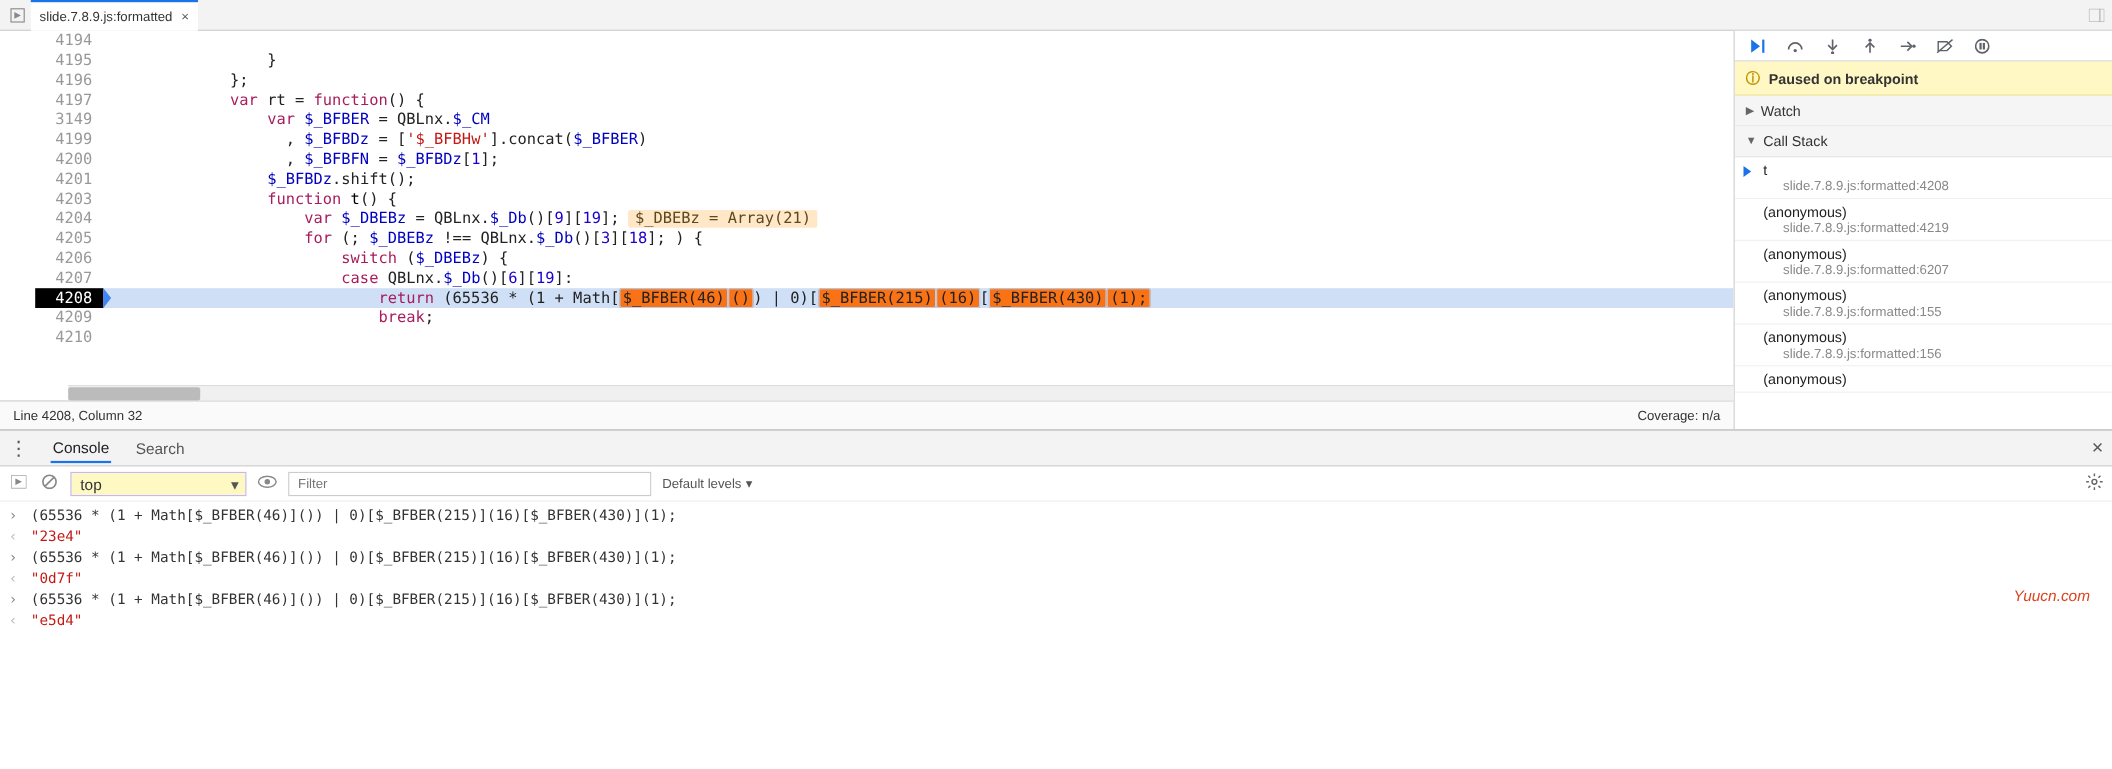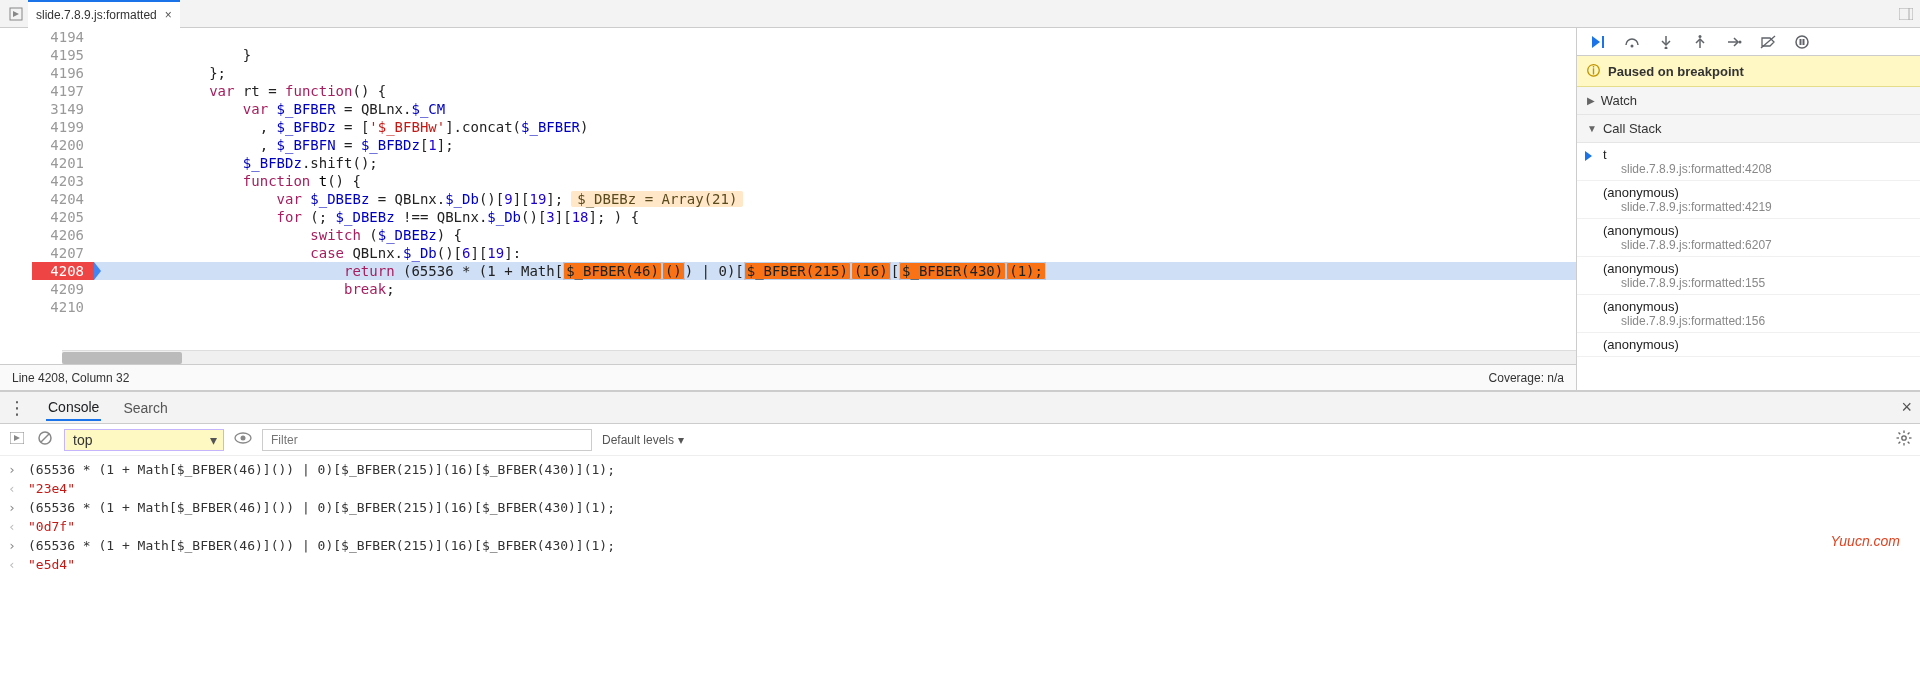--- a/index.html
+++ b/index.html
@@ -13,21 +13,21 @@
 .tab .close { margin-left: 8px; color:#555; cursor:pointer; }
 .tab-spacer { flex: 1; }
 .tab-right-icon { width:20px; color:#888; display:flex; align-items:center; justify-content:center; }
 
 
 .main-split { display: flex; flex: 1; min-height:0; border-bottom: 1px solid #ccc; }
 .editor-col { flex: 1; display: flex; flex-direction: column; min-width:0; }
 .editor-scroll { flex:1; overflow:hidden; position:relative; font-family: Menlo, Consolas, monospace; font-size: 14px; line-height: 18px; padding-left: 32px; }
 .code-row { display: flex; height: 18px; white-space: pre; }
 .gutter { width: 62px; text-align: right; padding-right: 10px; color: #999; background:#fff; position:relative; }
-.gutter.exec { background:#ef4444; color:#fff; }
+.gutter.exec { background:#000000; color:#fff; }
 .gutter.exec::after { content:""; position:absolute; right:-7px; top:0; border-top:9px solid transparent; border-bottom:9px solid transparent; border-left:7px solid #4285f4; }
 .code { padding-left: 14px; flex:1; }
 .row-exec .code { background:#cedff6; }
 .tk-kw { color:#a71d5d; }
 .tk-var { color:#0000c0; }
 .tk-num { color:#1c00cf; }
 .tk-str { color:#c41a16; }
 .tk-fn { color:#000;}
 .tk-plain { color:#222;}
 .inline-hint { background:#ffe7c7; border-radius:2px; padding:0 6px; margin-left:8px; color:#5a4a1e; }

